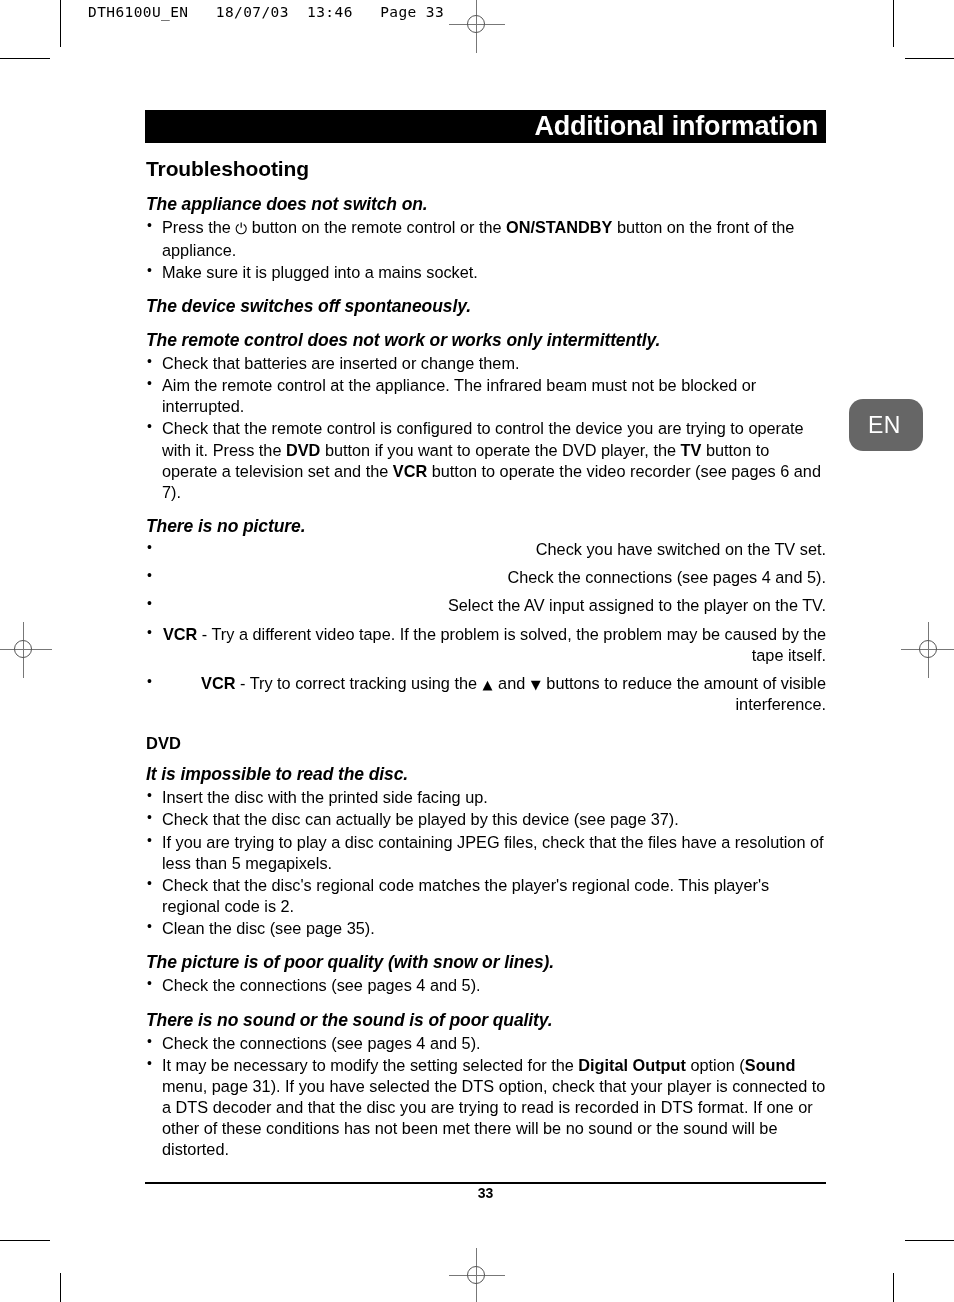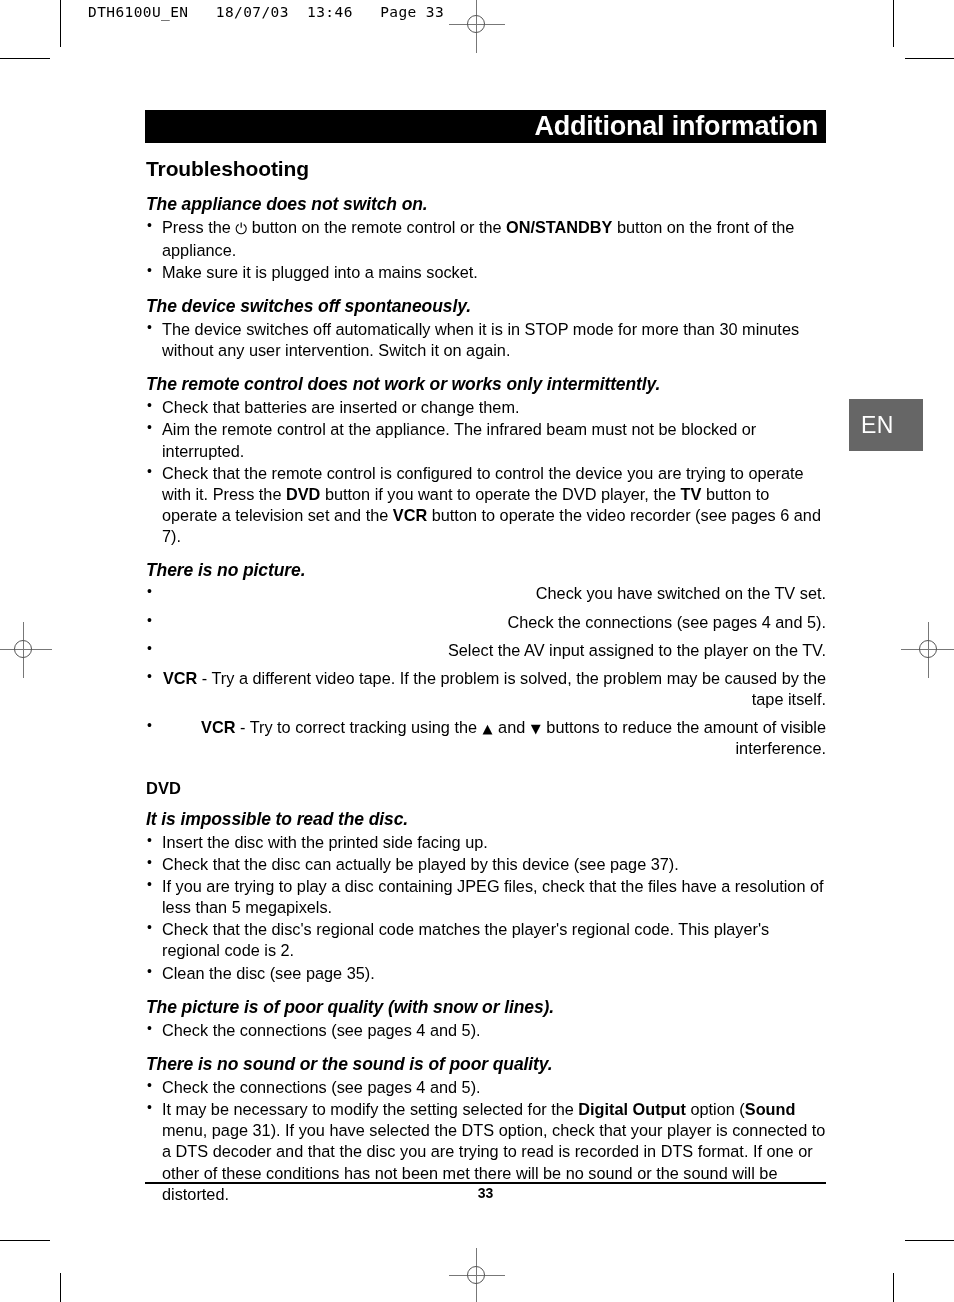--- a/index.html
+++ b/index.html
@@ -84,22 +84,23 @@
     left: 849px;
     top: 399px;
     width: 74px;
     height: 52px;
     background: #666666;
     color: #ffffff;
     font-size: 23px;
     letter-spacing: 0.5px;
     display: flex;
     align-items: center;
-    padding-left: 12px;
+    padding-left: 19px;
     box-sizing: border-box;
+    border-radius: 14px;
   }
 
   
   .page {
     position: absolute;
     left: 145px;
     top: 110px;
     width: 681px;
   }
 
@@ -246,23 +247,20 @@
 
   <div class="section-title">Troubleshooting</div>
 
   <h3 class="fault">The appliance does not switch on.</h3>
   <ul class="bullets">
     <li>Press the <span class="glyph">⏻</span> button on the remote control or the <b>ON/STANDBY</b> button on the front of the appliance.</li>
     <li>Make sure it is plugged into a mains socket.</li>
   </ul>
 
   <h3 class="fault">The device switches off spontaneously.</h3>
-  <ul class="bullets">
-    <li>The device switches off automatically when it is in STOP mode for more than 30 minutes without any user intervention. Switch it on again.</li>
-  </ul>
 
   <h3 class="fault">The remote control does not work or works only intermittently.</h3>
   <ul class="bullets">
     <li>Check that batteries are inserted or change them.</li>
     <li>Aim the remote control at the appliance. The infrared beam must not be blocked or interrupted.</li>
     <li>Check that the remote control is configured to control the device you are trying to operate with it. Press the <b>DVD</b> button if you want to operate the DVD player, the <b>TV</b> button to operate a television set and the <b>VCR</b> button to operate the video recorder (see pages 6 and 7).</li>
   </ul>
 
   <h3 class="fault">There is no picture.</h3>
   <ul class="bullets loose">

